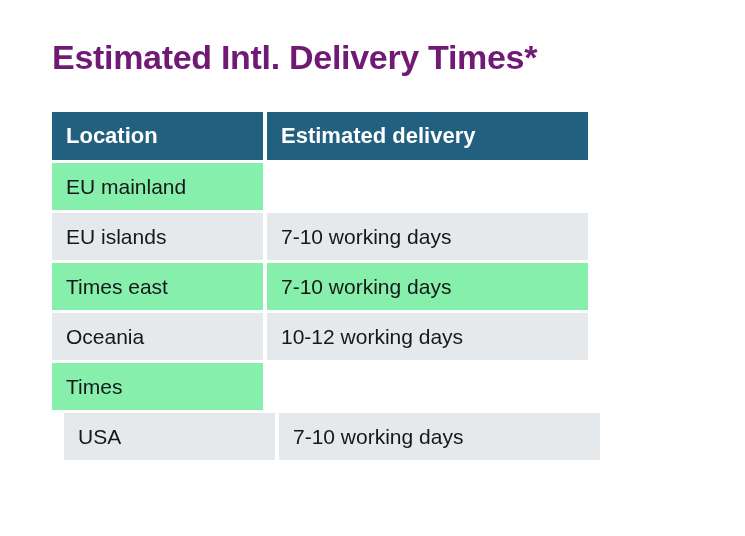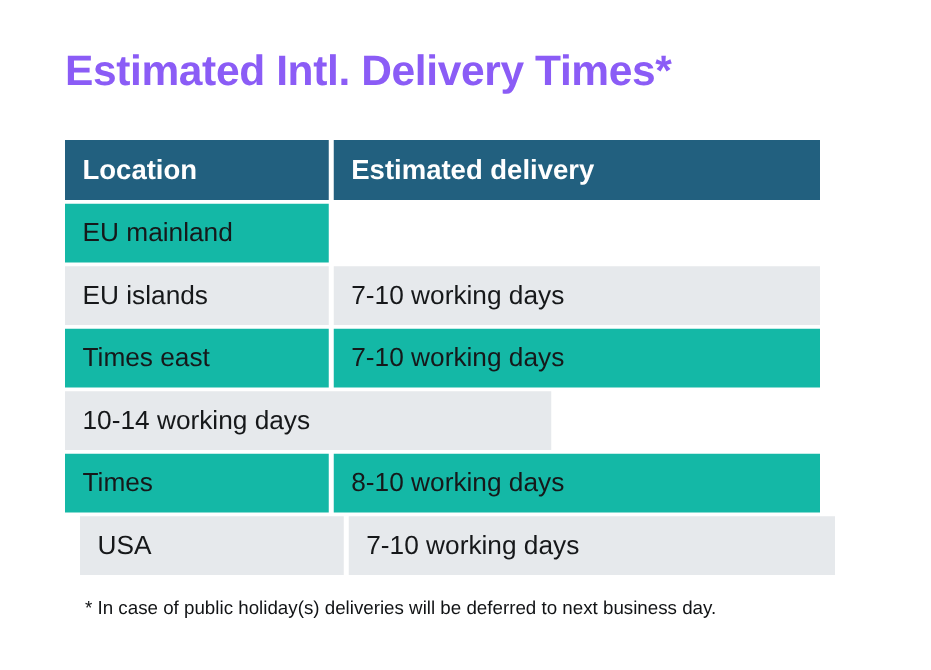--- a/index.html
+++ b/index.html
@@ -25,21 +25,21 @@
     background: #ffffff;
   }
 
   .page-title {
     position: absolute;
     left: 52px;
     top: 37px;
     font-size: 34px;
     font-weight: 700;
     letter-spacing: -0.3px;
-    color: #8b5cf6;
+    color: #701a75;
     line-height: 1.2;
     white-space: nowrap;
   }
 
   .delivery-table {
     position: absolute;
     left: 52px;
     top: 112px;
     width: 639px;
   }
@@ -57,31 +57,31 @@
     display: flex;
     align-items: center;
     padding-left: 14px;
     font-size: 21px;
     color: #16181a;
     overflow: hidden;
     white-space: nowrap;
   }
 
   .col-location { width: 211px; margin-right: 4px; }
-  .col-delivery { width: 389px; }
+  .col-delivery { width: 321px; }
 
   .header-row .t-cell {
     background: #22607F;
     color: #ffffff;
     font-weight: 700;
     font-size: 22px;
     height: 48px;
   }
 
-  .row-odd .t-cell  { background: #14b8a6; text-align: right; }
+  .row-odd .t-cell  { background: #86efac; text-align: right; }
   .row-even .t-cell { background: #E6E9EC; }
 
   .footnote {
     position: absolute;
     left: 68px;
     top: 478px;
     font-size: 15px;
     color: #111315;
     white-space: nowrap;
   }
@@ -108,30 +108,29 @@
       <div class="t-cell col-location">EU islands</div>
       <div class="t-cell col-delivery">7-10 working days</div>
     </div>
 
     <div class="t-row row-odd">
       <div class="t-cell col-location">Times east</div>
       <div class="t-cell col-delivery">7-10 working days</div>
     </div>
 
     <div class="t-row row-even">
-      <div class="t-cell col-delivery">10-14 working days</div>
+      <div class="t-cell col-location">Oceania</div>
+      <div class="t-cell col-delivery">10-12 working days</div>
     </div>
 
     <div class="t-row row-odd">
       <div class="t-cell col-location">Times</div>
-      <div class="t-cell col-delivery">8-10 working days</div>
     </div>
 
     <div class="t-row row-even">
       <div class="t-cell col-location">USA</div>
       <div class="t-cell col-delivery">7-10 working days</div>
     </div>
 
   </div>
 
-  <div class="footnote">* In case of public holiday(s) deliveries will be deferred to next business day.</div>
 
 </div>
 
 </body></html>

